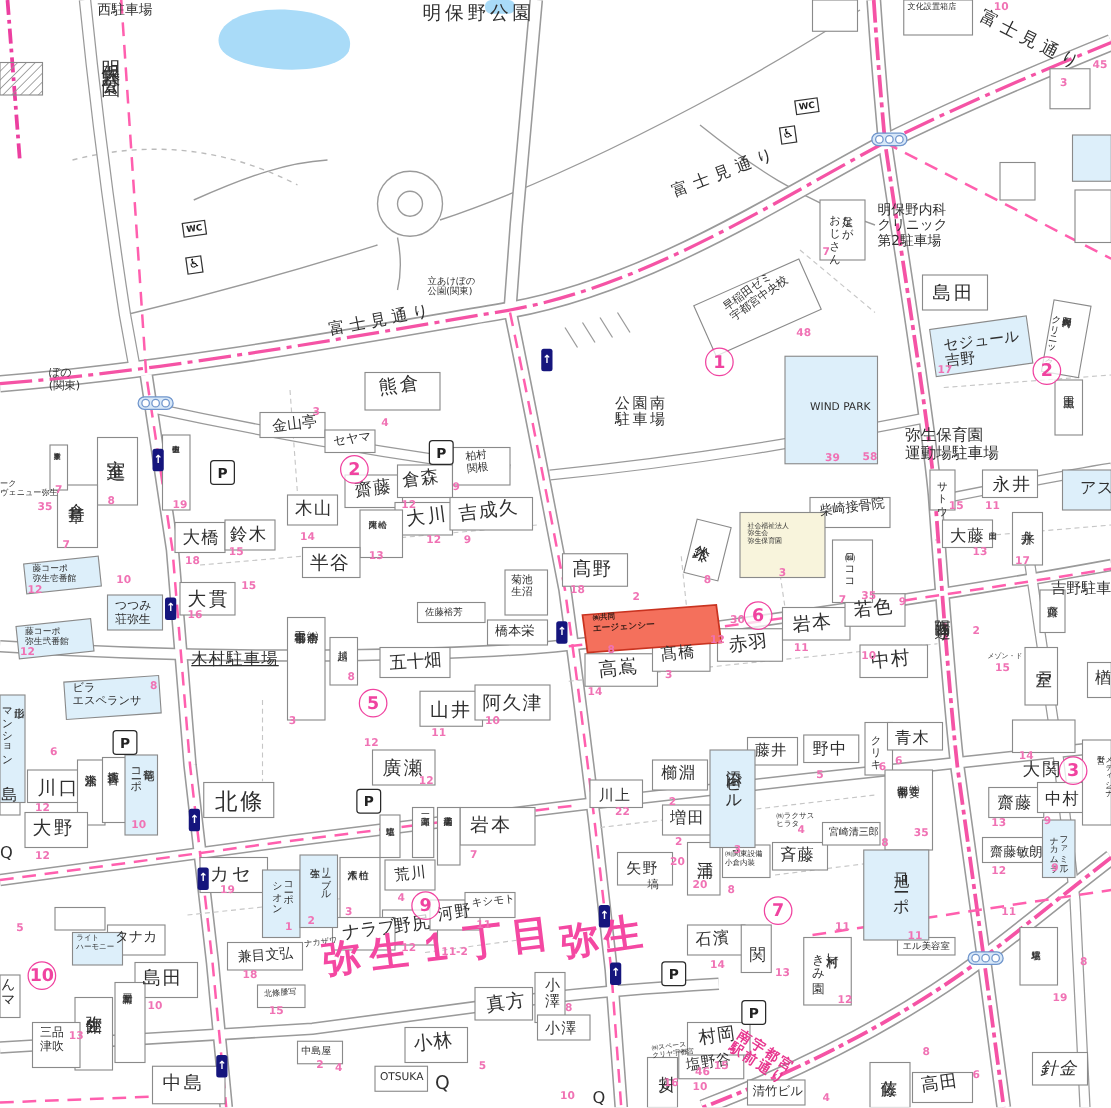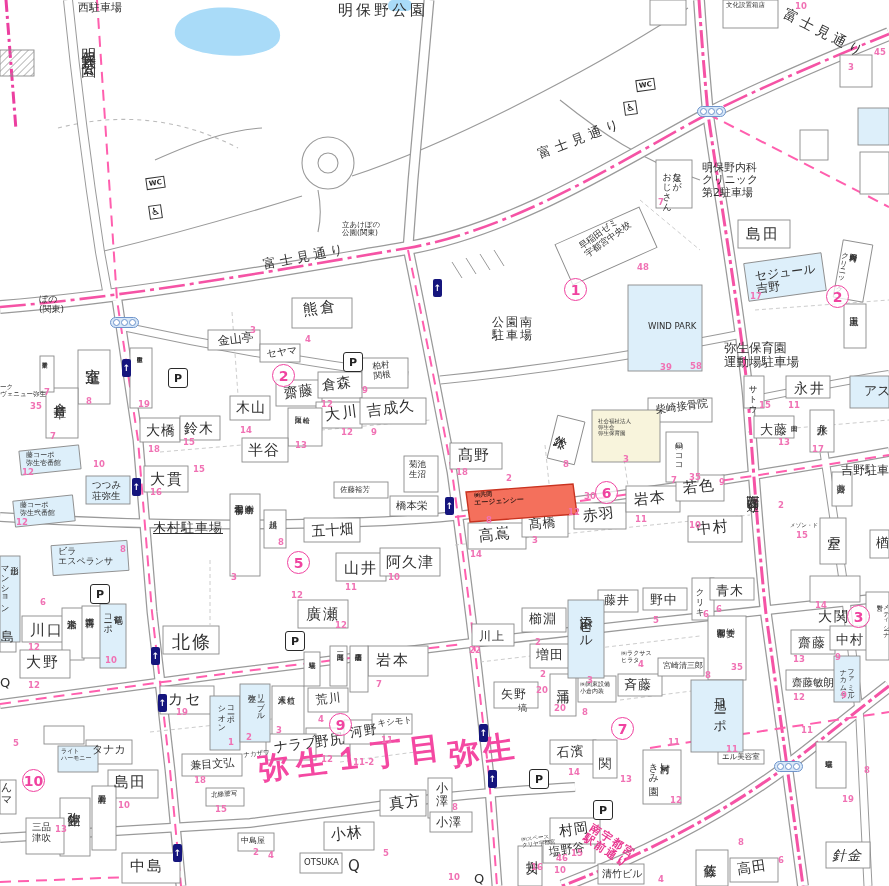--- a/index.html
+++ b/index.html
@@ -540,21 +540,21 @@
       <div class="lbl n" style="left: 864px; top: 766px; font-size: 8.5px;">8</div>
       <div class="lbl n" style="left: 842px; top: 795px; font-size: 8.5px;">19</div>
       <div class="lbl n" style="left: 670px; top: 796px; font-size: 8.5px;">12</div>
       <div class="lbl n" style="left: 726px; top: 745px; font-size: 8.5px;">11</div>
       <div class="lbl n" style="left: 668px; top: 738px; font-size: 8.5px;">11</div>
       <div class="lbl n" style="left: 705px; top: 671px; font-size: 8.5px;">8</div>
       <div class="lbl n" style="left: 731px; top: 663px; font-size: 8.5px;">35</div>
       <div class="lbl n" style="left: 703px; top: 610px; font-size: 8.5px;">6</div>
       <div class="lbl n" style="left: 716px; top: 605px; font-size: 8.5px;">6</div>
       <div class="lbl n" style="left: 653px; top: 616px; font-size: 8.5px;">5</div>
-      <div class="lbl n" style="left: 469px; top: 646px; font-size: 8.5px; text-align: right;">22</div>
+      <div class="lbl n" style="left: 492px; top: 646px; font-size: 8.5px; text-align: right;">22</div>
       <div class="lbl n" style="left: 535px; top: 638px; font-size: 8.5px;">2</div>
       <div class="lbl n" style="left: 540px; top: 670px; font-size: 8.5px;">2</div>
       <div class="lbl n" style="left: 536px; top: 686px; font-size: 8.5px;">20</div>
       <div class="lbl n" style="left: 554px; top: 704px; font-size: 8.5px;">20</div>
       <div class="lbl n" style="left: 587px; top: 676px; font-size: 8.5px;">3</div>
       <div class="lbl n" style="left: 582px; top: 708px; font-size: 8.5px;">8</div>
       <div class="lbl n" style="left: 638px; top: 660px; font-size: 8.5px;">4</div>
       <div class="lbl n" style="left: 568px; top: 768px; font-size: 8.5px;">14</div>
       <div class="lbl n" style="left: 620px; top: 775px; font-size: 8.5px;">13</div>
       <div class="lbl n" style="left: 571px; top: 849px; font-size: 8.5px;">15</div>

